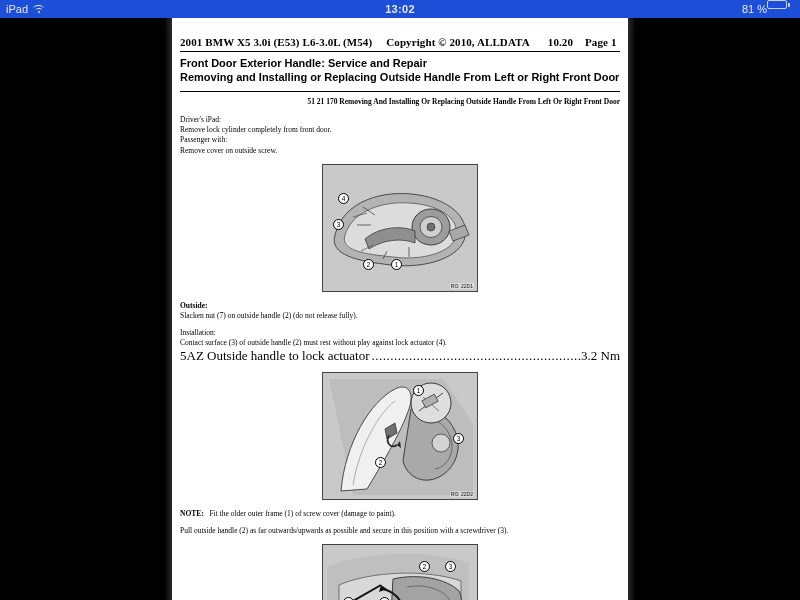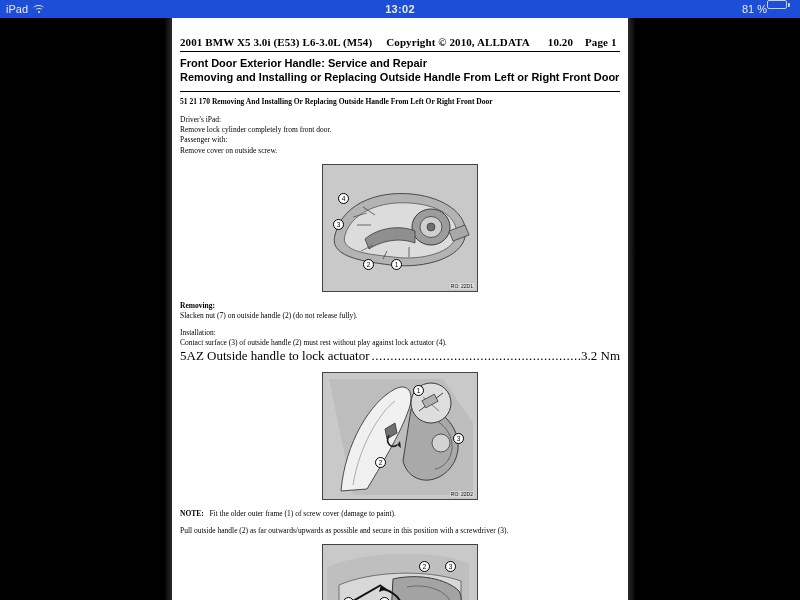--- a/index.html
+++ b/index.html
@@ -114,20 +114,21 @@
     font-weight: bold;
     margin: 0;
     line-height: 1.25;
     font-family: Liberation Sans, sans-serif;
   }
   .subrule { border-top: 1px solid #000; margin: 6px 0 5px 0; }
   .procno {
     font-size: 7.5px;
     font-weight: bold;
     margin: 0 0 9px 0;
+    text-align: right;
   }
   .body-text {
     font-size: 7.5px;
     line-height: 1.38;
     margin: 0;
   }
   .gap { height: 9px; }
   .gap-sm { height: 6px; }
   .bold { font-weight: bold; }
   .dotline {
@@ -250,21 +251,21 @@
           </svg>
           <span class="callout" style="left:15px; top:28px;">4</span>
           <span class="callout" style="left:10px; top:54px;">3</span>
           <span class="callout" style="left:40px; top:94px;">2</span>
           <span class="callout" style="left:68px; top:94px;">1</span>
           <span class="fid">RO: 22D1</span>
         </div>
 
         <div class="gap"></div>
 
-        <p class="body-text bold">Removing:</p>
+        <p class="body-text bold">Outside:</p>
         <p class="body-text">Slacken nut (7) on outside handle (2) (do not release fully).</p>
 
         <div class="gap-sm"></div>
 
         <p class="body-text">Installation:</p>
         <p class="body-text">Contact surface (3) of outside handle (2) must rest without play against lock actuator (4).</p>
 
         <div class="dotline">
           <span class="val">5AZ Outside handle to lock actuator</span>
           <span class="lead">...................................................................................................................................................</span>

